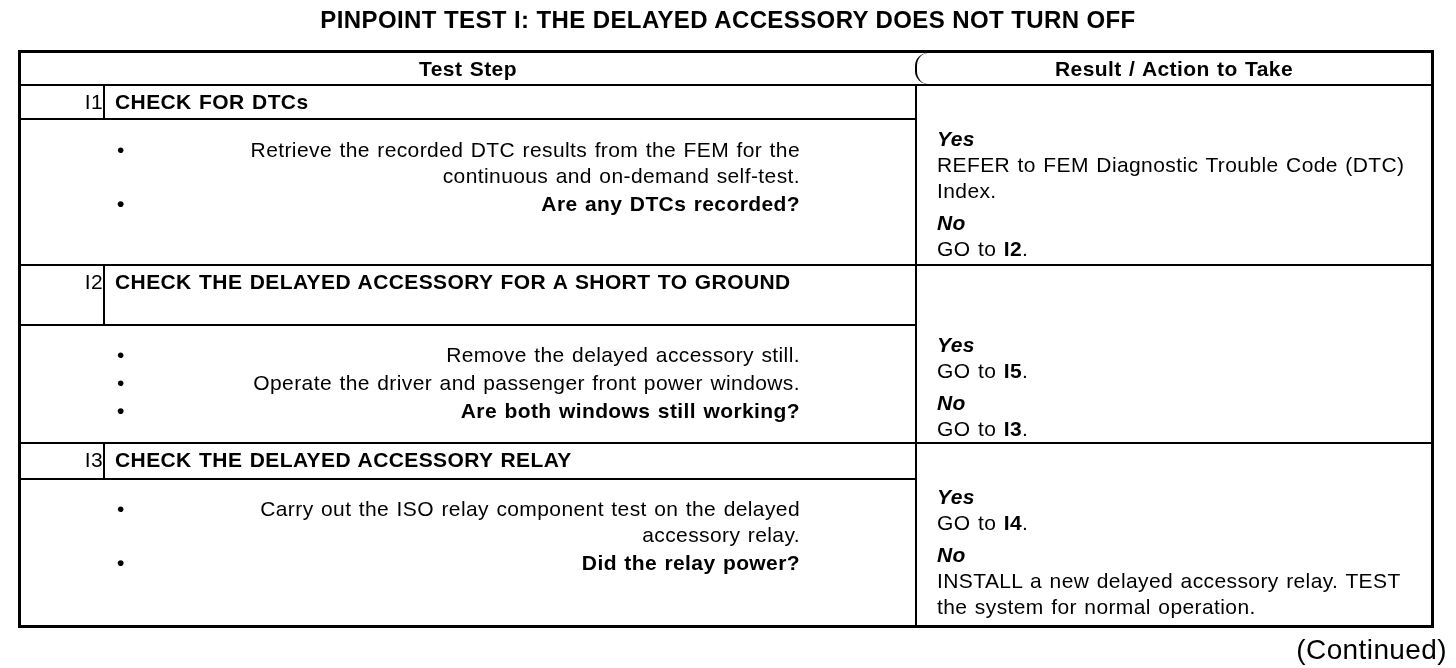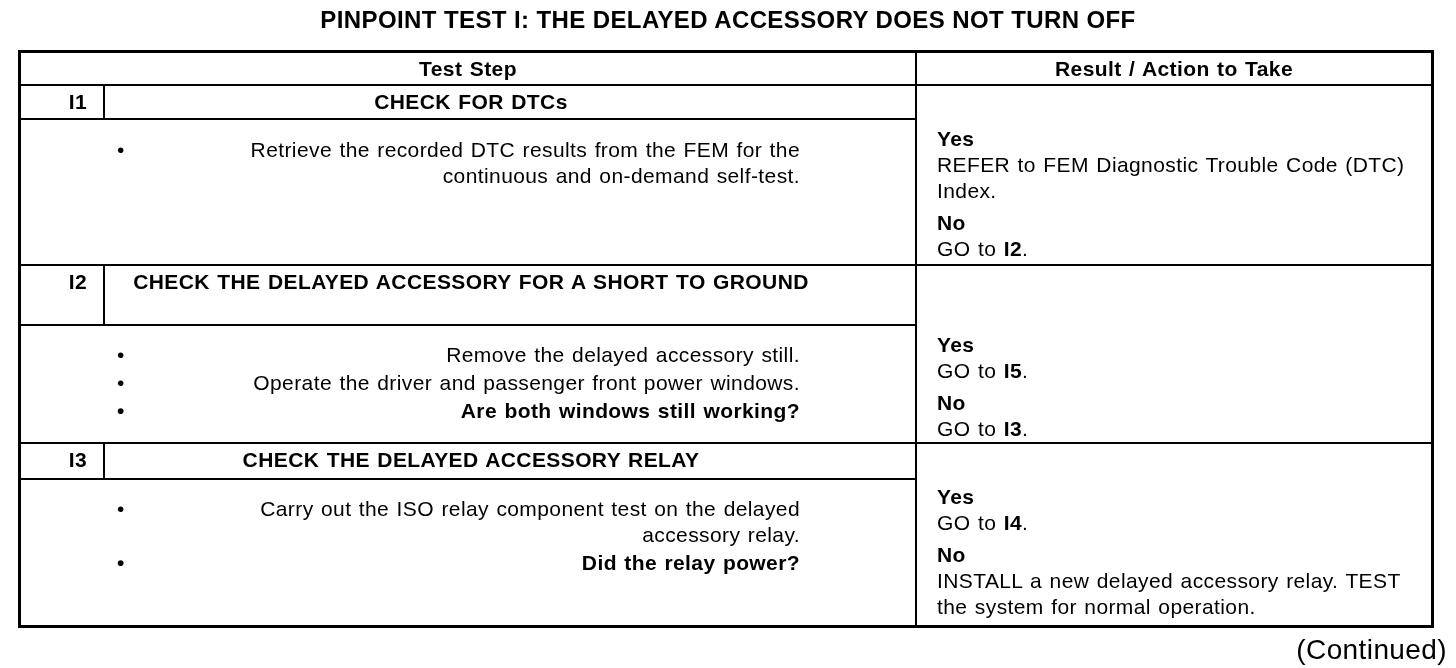--- a/index.html
+++ b/index.html
@@ -28,47 +28,47 @@
   }
   .header-row {
     display: grid;
     grid-template-columns: 894px 1fr;
     height: 33px;
     border-bottom: 2px solid #000;
   }
   .h-cell {
     display: flex; align-items: center; justify-content: center;
     font-weight: bold;
+    border-radius: 13px;
   }
   .h-right { border-left: 2px solid #000; }
 
   .test-row {
     display: grid;
     grid-template-columns: 84px 810px 1fr;
     border-bottom: 2px solid #000;
   }
   .row-i1 { height: 180px; grid-template-rows: 34px 1fr; }
   .row-i2 { height: 178px; grid-template-rows: 60px 1fr; }
   .row-i3 { height: 181px; grid-template-rows: 36px 1fr; border-bottom: none; }
 
   .cell-num {
     grid-row: 1; grid-column: 1;
     border-right: 2px solid #000;
     border-bottom: 2px solid #000;
-    text-align: center;
-    font-weight: bold;
+    text-align: right;
+    font-weight: normal;
     padding-top: 3px;
     padding-left: 32px;
   }
   .cell-title {
     grid-row: 1; grid-column: 2;
     border-bottom: 2px solid #000;
     font-weight: bold;
     padding: 3px 8px 0 10px;
-    text-align: center;
   }
   .title-text { max-width: 712px; }
   .cell-content {
     grid-row: 2; grid-column: 1 / span 2;
     padding: 6px 8px 0 94px;
   }
   .row-i1 .cell-content { padding-top: 7px; }
   .note-para { max-width: 700px; }
   .note-label { font-weight: bold; margin-right: 7px; }
   .cell-content ul { list-style: none; margin-top: 10px; text-align: right; }
@@ -84,21 +84,21 @@
   }
   .li-question { font-weight: bold; }
 
   .cell-result {
     grid-row: 1 / span 2; grid-column: 3;
     border-left: 2px solid #000;
     padding: 40px 12px 0 20px;
   }
   .row-i2 .cell-result { padding-top: 66px; }
   .res-block + .res-block { margin-top: 6px; }
-  .res-answer { font-weight: bold; }
+  .res-answer { font-weight: bold; font-style: italic; }
   .res-text { max-width: 472px; }
   .ref { font-weight: bold; }
 
   .continued {
     position: absolute;
     top: 634px; right: 9px;
     font-size: 28px;
     letter-spacing: 0.4px;
   }
 </style>
@@ -115,20 +115,21 @@
   </div>
 
   <div class="test-row row-i1">
     <div class="cell-num">I1</div>
     <div class="cell-title">
       <div class="title-text">CHECK FOR DTCs</div>
     </div>
     <div class="cell-content">
       <ul>
         <li>Retrieve the recorded DTC results from the FEM for the continuous and on-demand self-test.</li>
+        <li class="li-question">Are any DTCs recorded?</li>
       </ul>
     </div>
     <div class="cell-result">
       <div class="res-block">
         <div class="res-answer">Yes</div>
         <div class="res-text"><span>REFER to FEM Diagnostic Trouble Code (DTC) Index.</span><span class="ref"></span><span></span></div>
       </div>
       <div class="res-block">
         <div class="res-answer">No</div>
         <div class="res-text"><span>GO to </span><span class="ref">I2</span><span>.</span></div>

